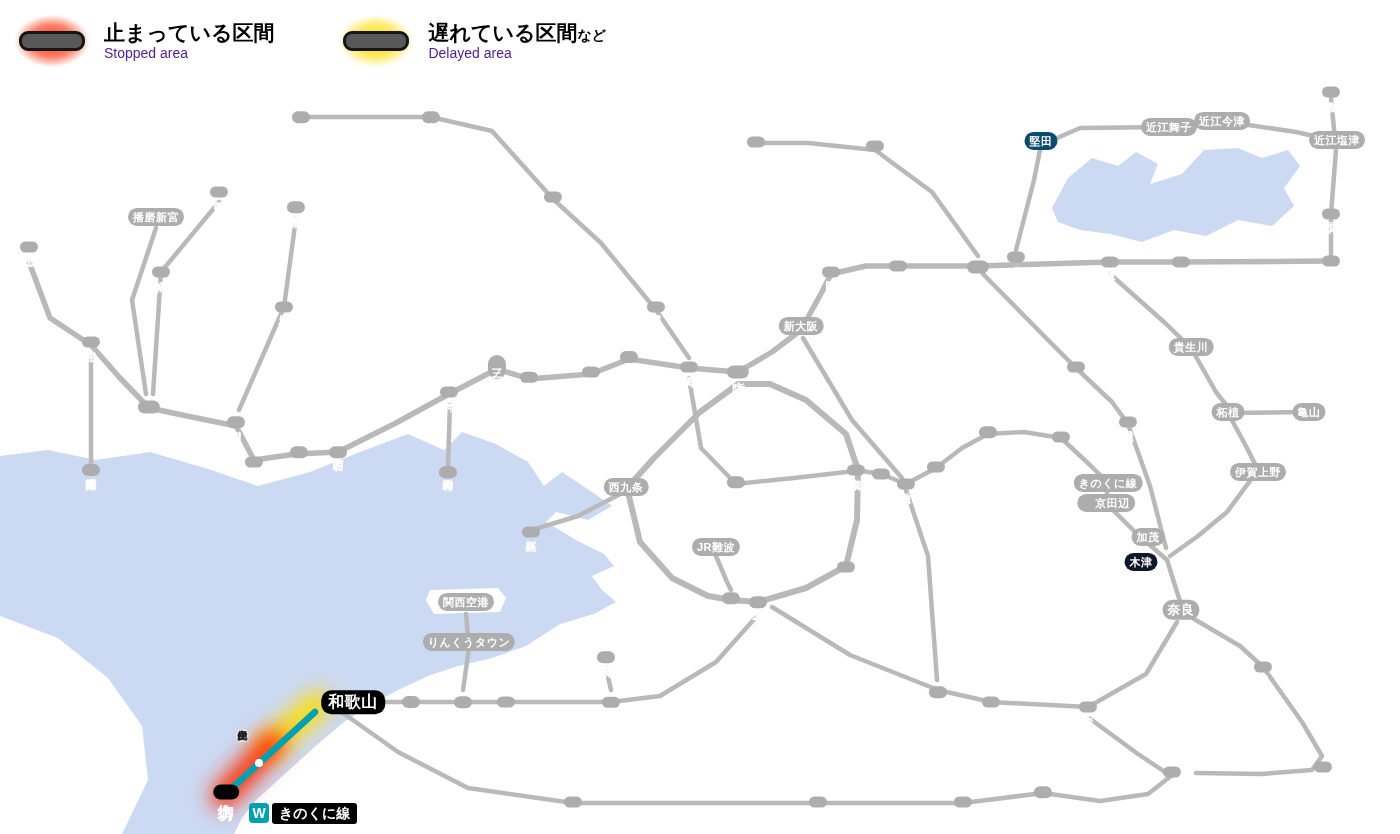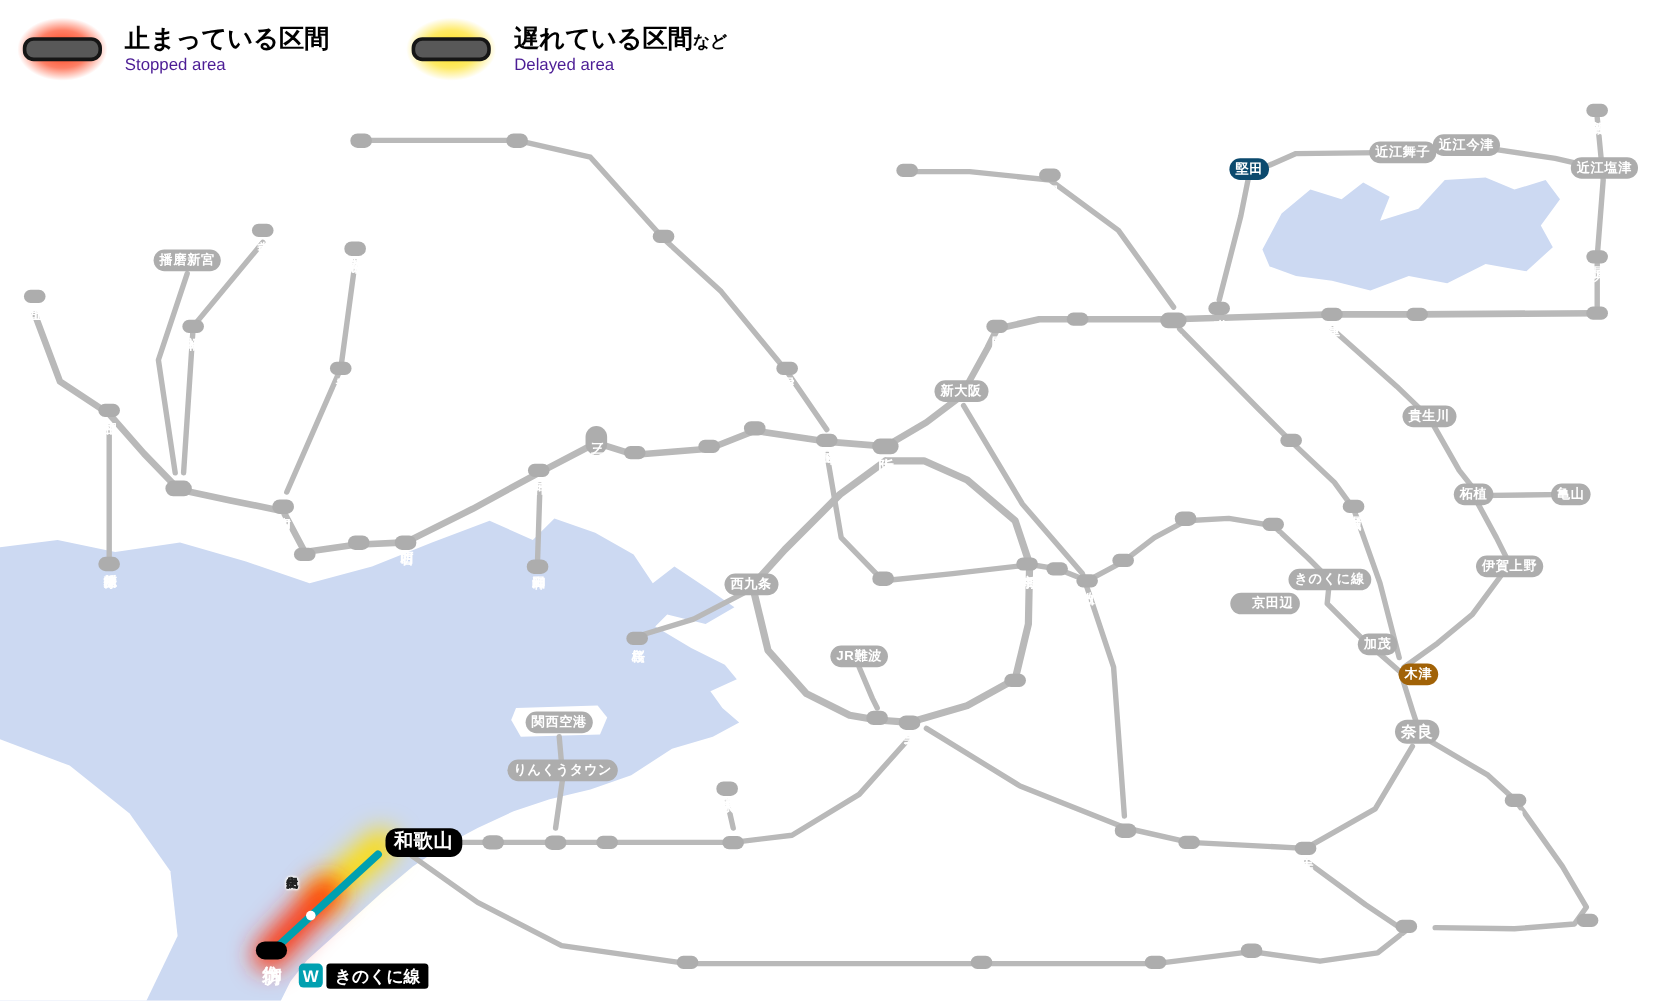--- a/index.html
+++ b/index.html
@@ -161,29 +161,29 @@
     <div class="station v" style="left: 731px; top: 598px; background: rgb(173, 173, 173);">新今宮</div>
     <div class="station v" style="left: 758px; top: 602px; background: rgb(173, 173, 173);">天王寺</div>
     <div class="station v" style="left: 846px; top: 567px; background: rgb(173, 173, 173);">鶴橋</div>
     <div class="station v" style="left: 856px; top: 470px; background: rgb(173, 173, 173);">京橋</div>
     <div class="station v" style="left: 881px; top: 474px; background: rgb(173, 173, 173);">鴫野</div>
     <div class="station v" style="left: 906px; top: 484px; background: rgb(173, 173, 173);">放出</div>
     <div class="station v" style="left: 936px; top: 467px; background: rgb(173, 173, 173);">徳庵</div>
     <div class="station v" style="left: 988px; top: 432px; background: rgb(173, 173, 173);">四条畷</div>
     <div class="station v" style="left: 1061px; top: 437px; background: rgb(173, 173, 173);">長尾</div>
     <div class="station h" style="left: 1108px; top: 483px; background: rgb(173, 173, 173);">きのくに線</div>
-    <div class="station h" style="left: 1054px; top: 503px; background: rgb(173, 173, 173); padding-left: 18px;">京田辺</div>
+    <div class="station h" style="left: 1106px; top: 503px; background: rgb(173, 173, 173); padding-left: 18px;">京田辺</div>
     <div class="station v" style="left: 1076px; top: 367px; background: rgb(173, 173, 173);">宇治</div>
     <div class="station v" style="left: 1128px; top: 422px; background: rgb(173, 173, 173);">城陽</div>
     <div class="station h" style="left: 1191px; top: 347px; background: rgb(173, 173, 173);">貴生川</div>
     <div class="station h" style="left: 1228px; top: 412px; background: rgb(173, 173, 173);">柘植</div>
     <div class="station h" style="left: 1309px; top: 412px; background: rgb(173, 173, 173);">亀山</div>
     <div class="station h" style="left: 1258px; top: 472px; background: rgb(173, 173, 173);">伊賀上野</div>
     <div class="station h" style="left: 1148px; top: 537px; background: rgb(173, 173, 173);">加茂</div>
-    <div class="station h" style="left: 1182px; top: 562px; background: #a16207;">木津</div>
+    <div class="station h" style="left: 1141px; top: 562px; background: #0f172a;">木津</div>
     <div class="station h hub" style="left: 1181px; top: 610px; background: rgb(173, 173, 173);">奈良</div>
     <div class="station v" style="left: 1263px; top: 667px; background: rgb(173, 173, 173);">天理</div>
     <div class="station v" style="left: 1323px; top: 767px; background: rgb(173, 173, 173);">桜井</div>
     <div class="station v" style="left: 1172px; top: 772px; background: rgb(173, 173, 173);">高田</div>
     <div class="station v" style="left: 1088px; top: 707px; background: rgb(173, 173, 173);">王寺</div>
     <div class="station v" style="left: 991px; top: 702px; background: rgb(173, 173, 173);">柏原</div>
     <div class="station v" style="left: 938px; top: 692px; background: rgb(173, 173, 173);">久宝寺</div>
     <div class="station v" style="left: 1043px; top: 792px; background: rgb(173, 173, 173);">吉野口</div>
     <div class="station v" style="left: 963px; top: 802px; background: rgb(173, 173, 173);">五条</div>
     <div class="station v" style="left: 818px; top: 802px; background: rgb(173, 173, 173);">橋本</div>

